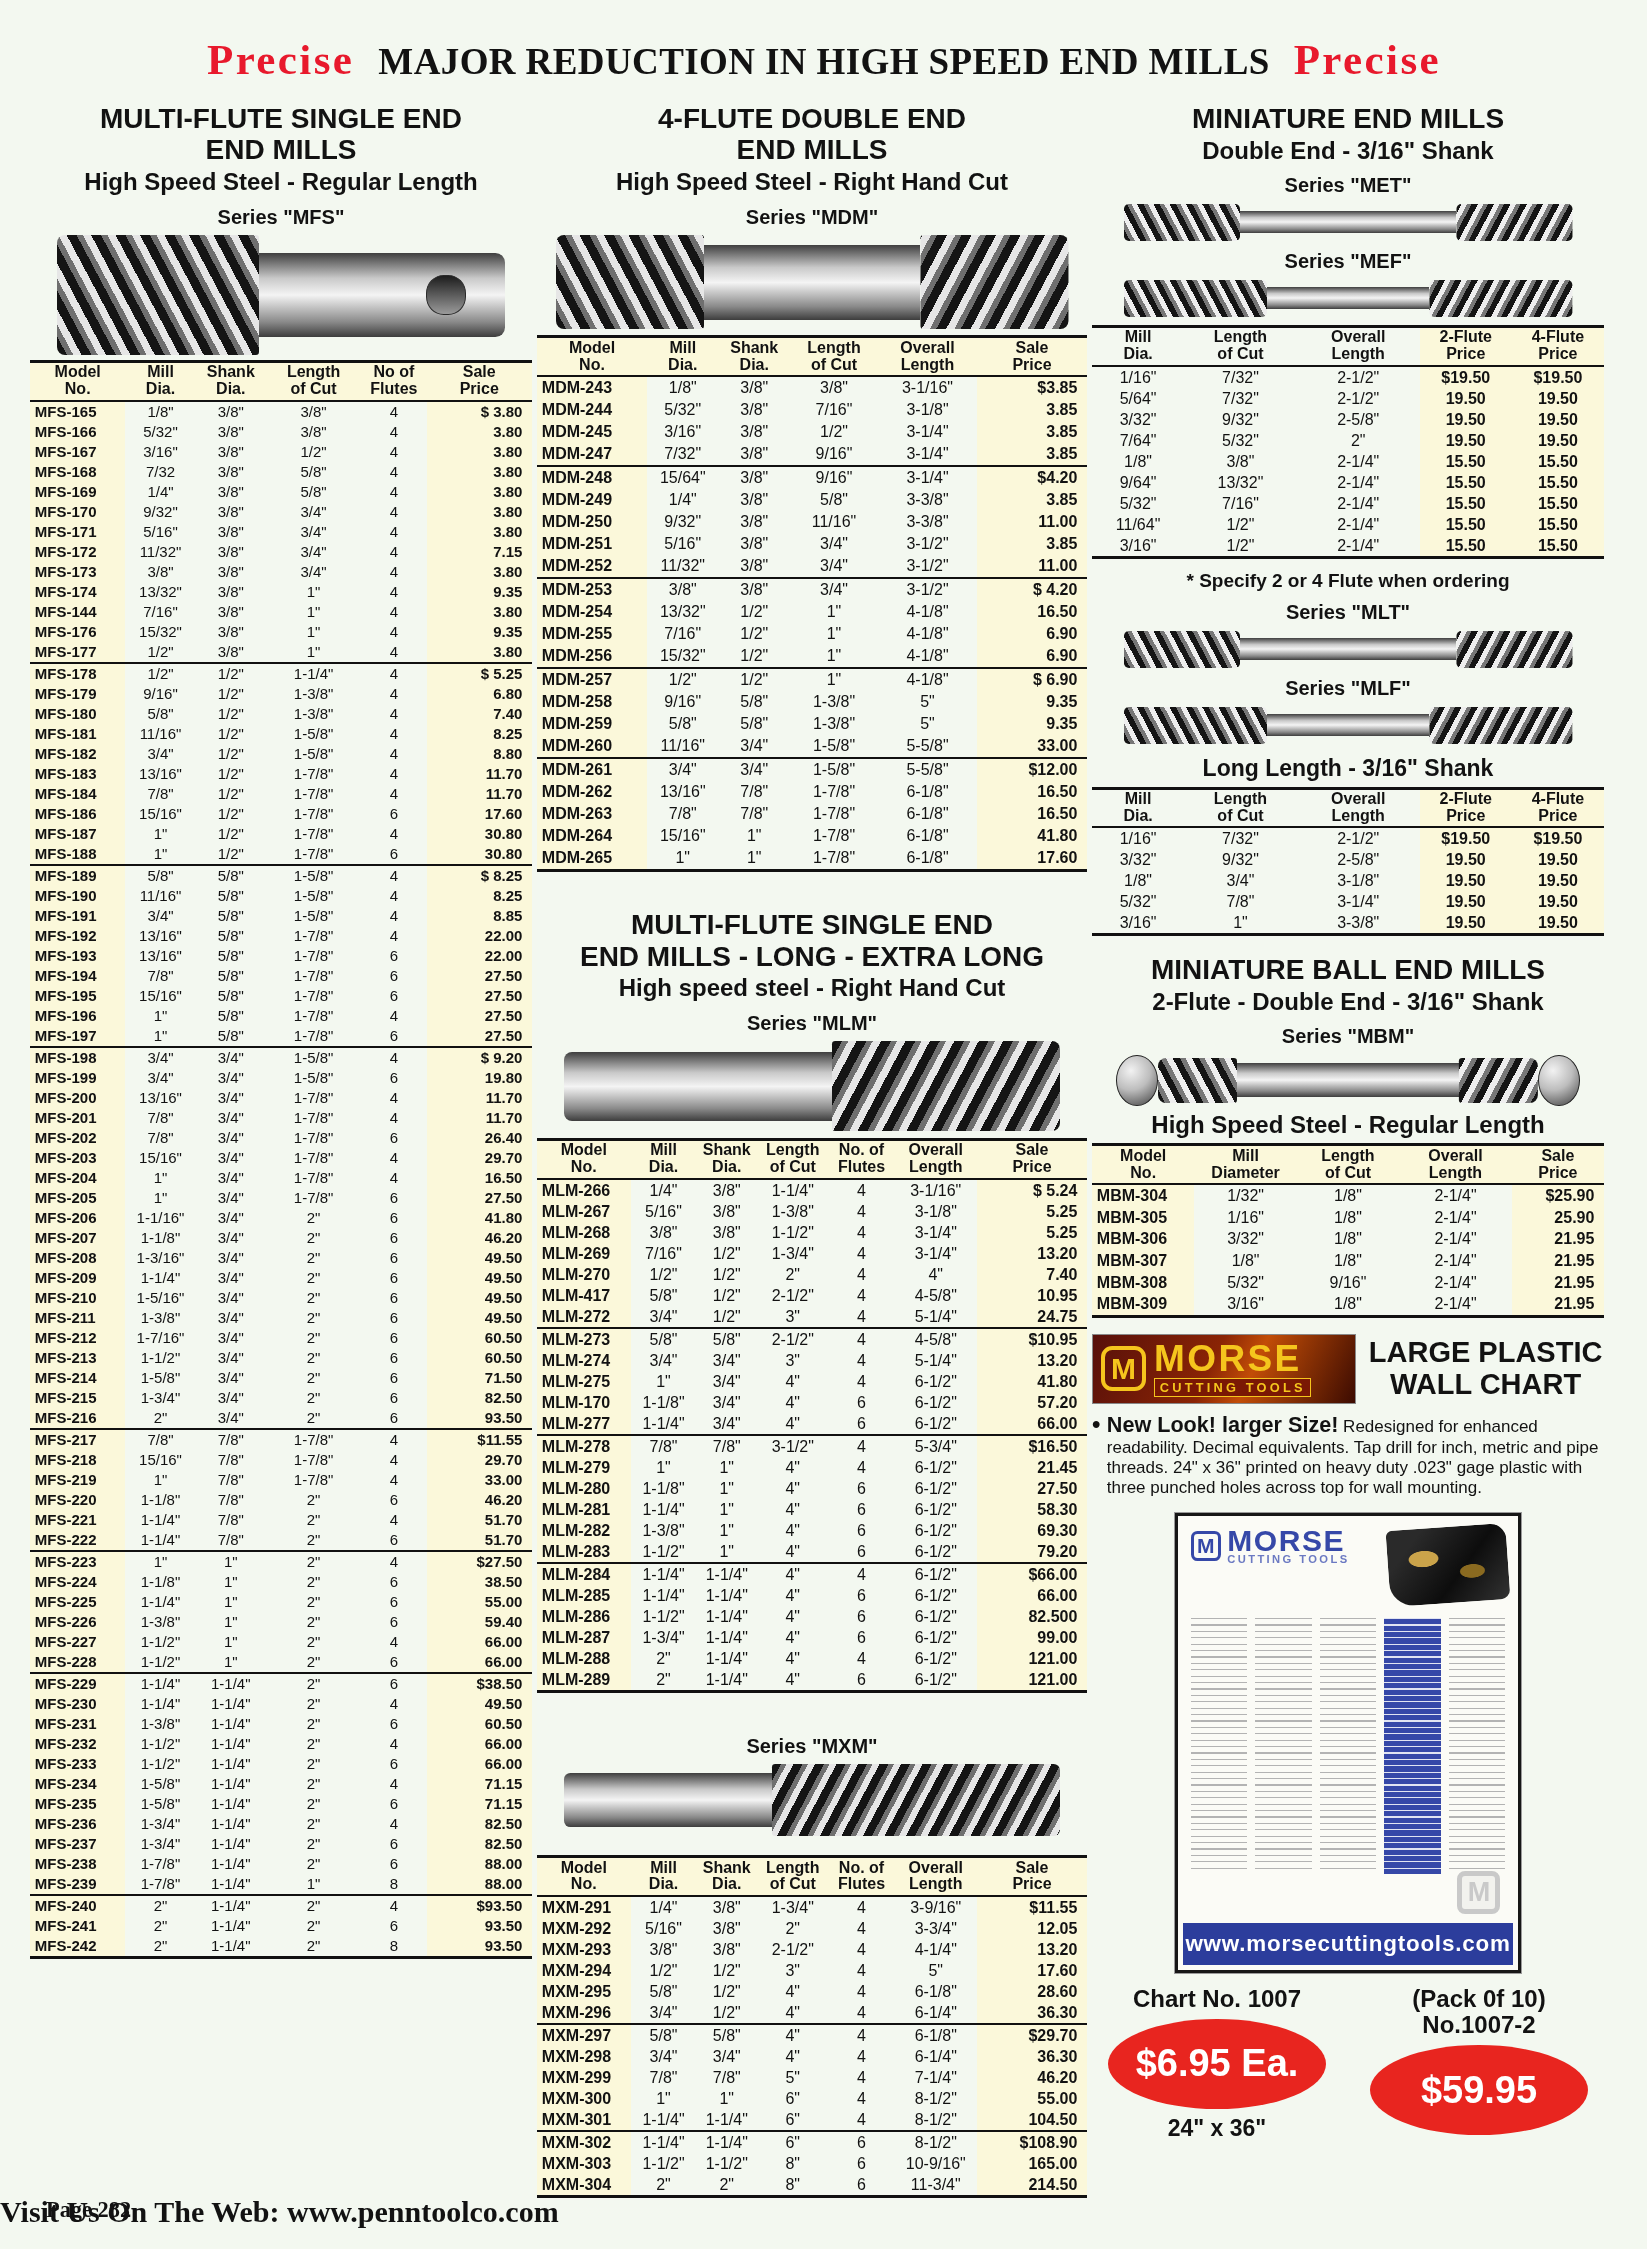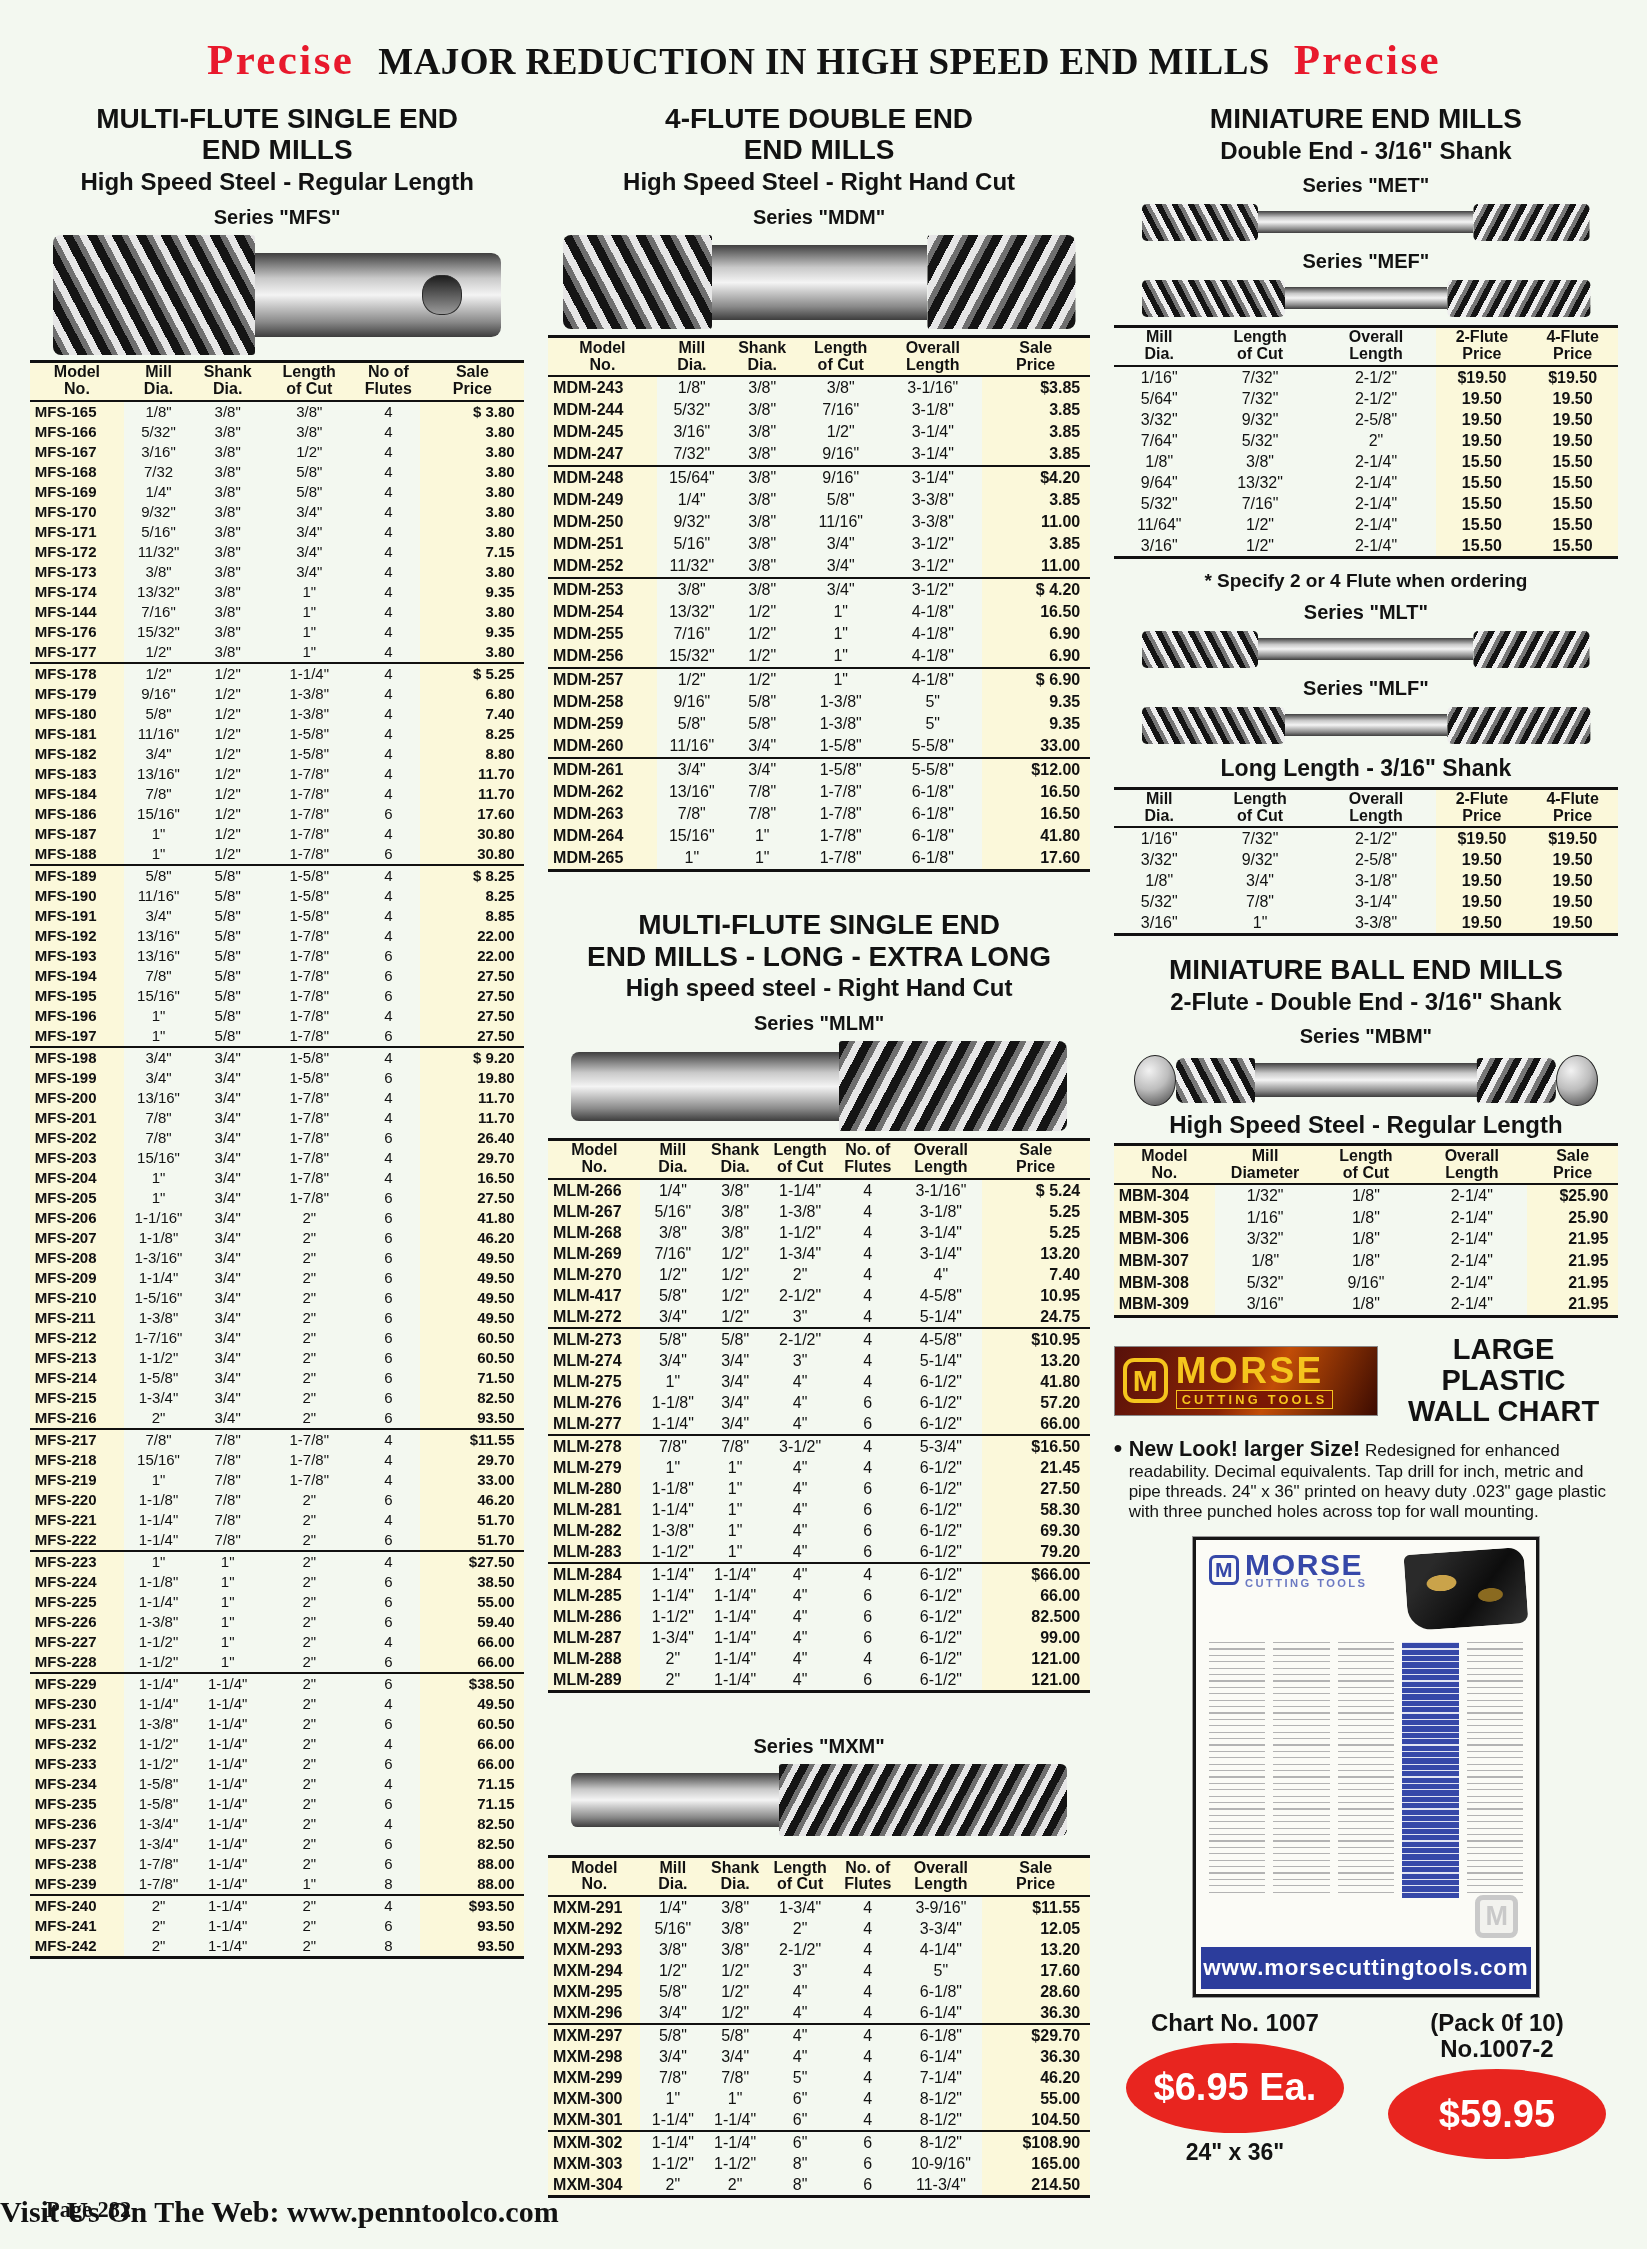--- a/index.html
+++ b/index.html
@@ -5,21 +5,21 @@
   * { box-sizing: border-box; }
   body {
     margin:0; width:1648px; height:2250px; position:relative; overflow:hidden;
     background:#f3f8f0; color:#121212;
     font-family:"Liberation Sans", sans-serif;
   }
   .masthead { display:flex; justify-content:center; align-items:baseline; gap:24px; padding-top:35px; }
   .brand { font-family:"Liberation Serif", serif; font-weight:bold; font-size:43px; color:#e8192c; letter-spacing:2.4px; }
   .main-title { font-family:"Liberation Serif", serif; font-size:37px; font-weight:bold; letter-spacing:0.4px; }
 
-  .cols { display:flex; gap:24px; padding:19px 30px 0; }
+  .cols { display:flex; gap:5px; padding:19px 30px 0; }
   .col-left { width:502px; }
   .col-mid  { width:550px; }
   .col-right{ width:512px; }
 
   .h1 { font-size:28px; font-weight:bold; text-align:center; line-height:1.12; }
   .h1b{ font-size:28px; font-weight:bold; text-align:center; line-height:1.12; }
   .sub { font-size:24px; font-weight:bold; text-align:center; margin-top:2.4px; }
   .series { font-size:20px; font-weight:bold; text-align:center; margin:9.6px 0 6.4px; }
   .longhead { font-size:23px; font-weight:bold; text-align:center; margin:11.2px 0 4.8px; }
 
@@ -1119,21 +1119,21 @@
           <tr>
             <td class="shade b model">MLM-275</td>
             <td>1"</td>
             <td>3/4"</td>
             <td>4"</td>
             <td>4</td>
             <td>6-1/2"</td>
             <td class="shade b price">41.80</td>
           </tr>
           <tr>
-            <td class="shade b model">MLM-276</td>
+            <td class="shade b model">MLM-170</td>
             <td>1-1/8"</td>
             <td>3/4"</td>
             <td>4"</td>
             <td>6</td>
             <td>6-1/2"</td>
             <td class="shade b price">57.20</td>
           </tr>
           <tr>
             <td class="shade b model">MLM-277</td>
             <td>1-1/4"</td>

